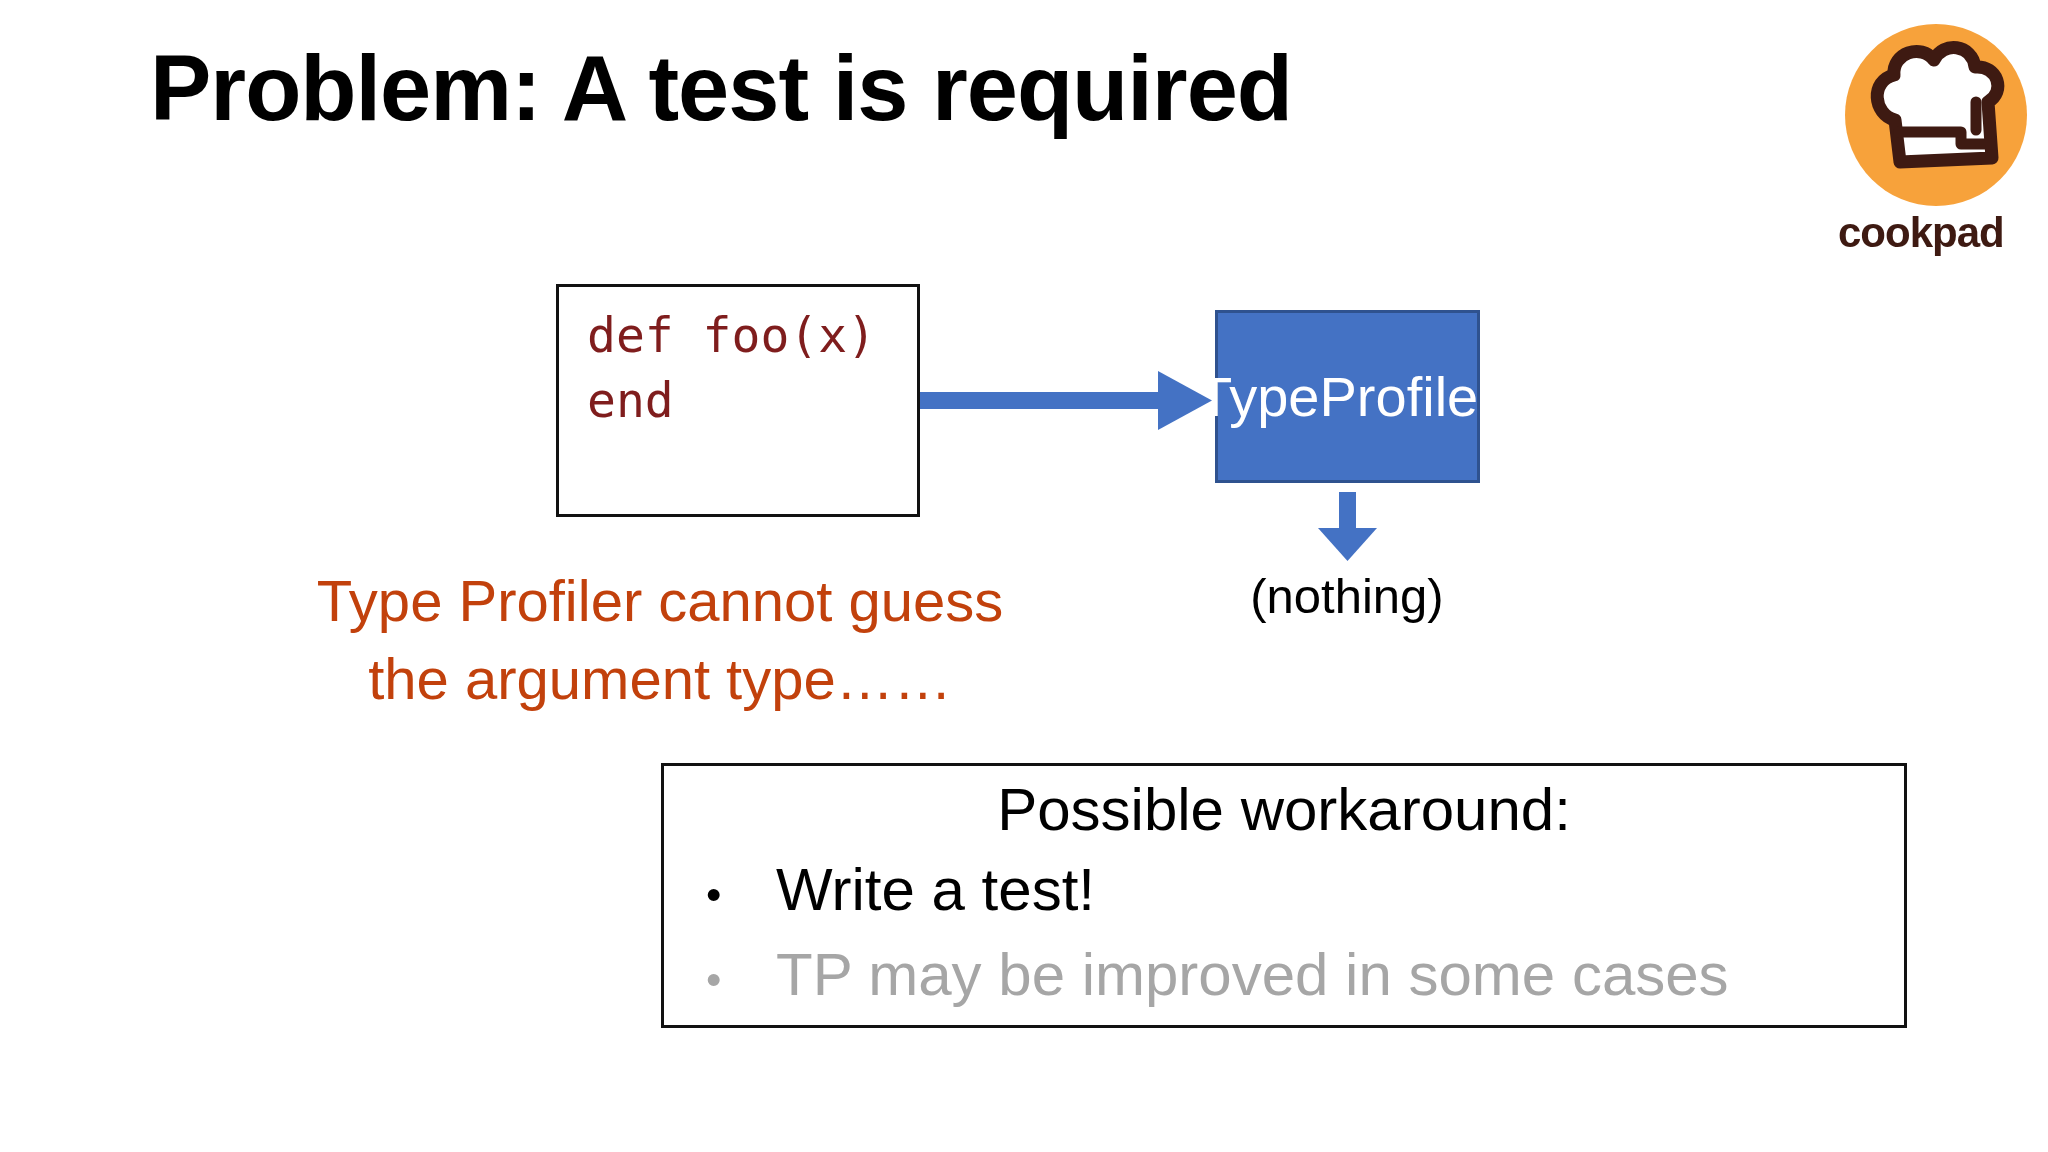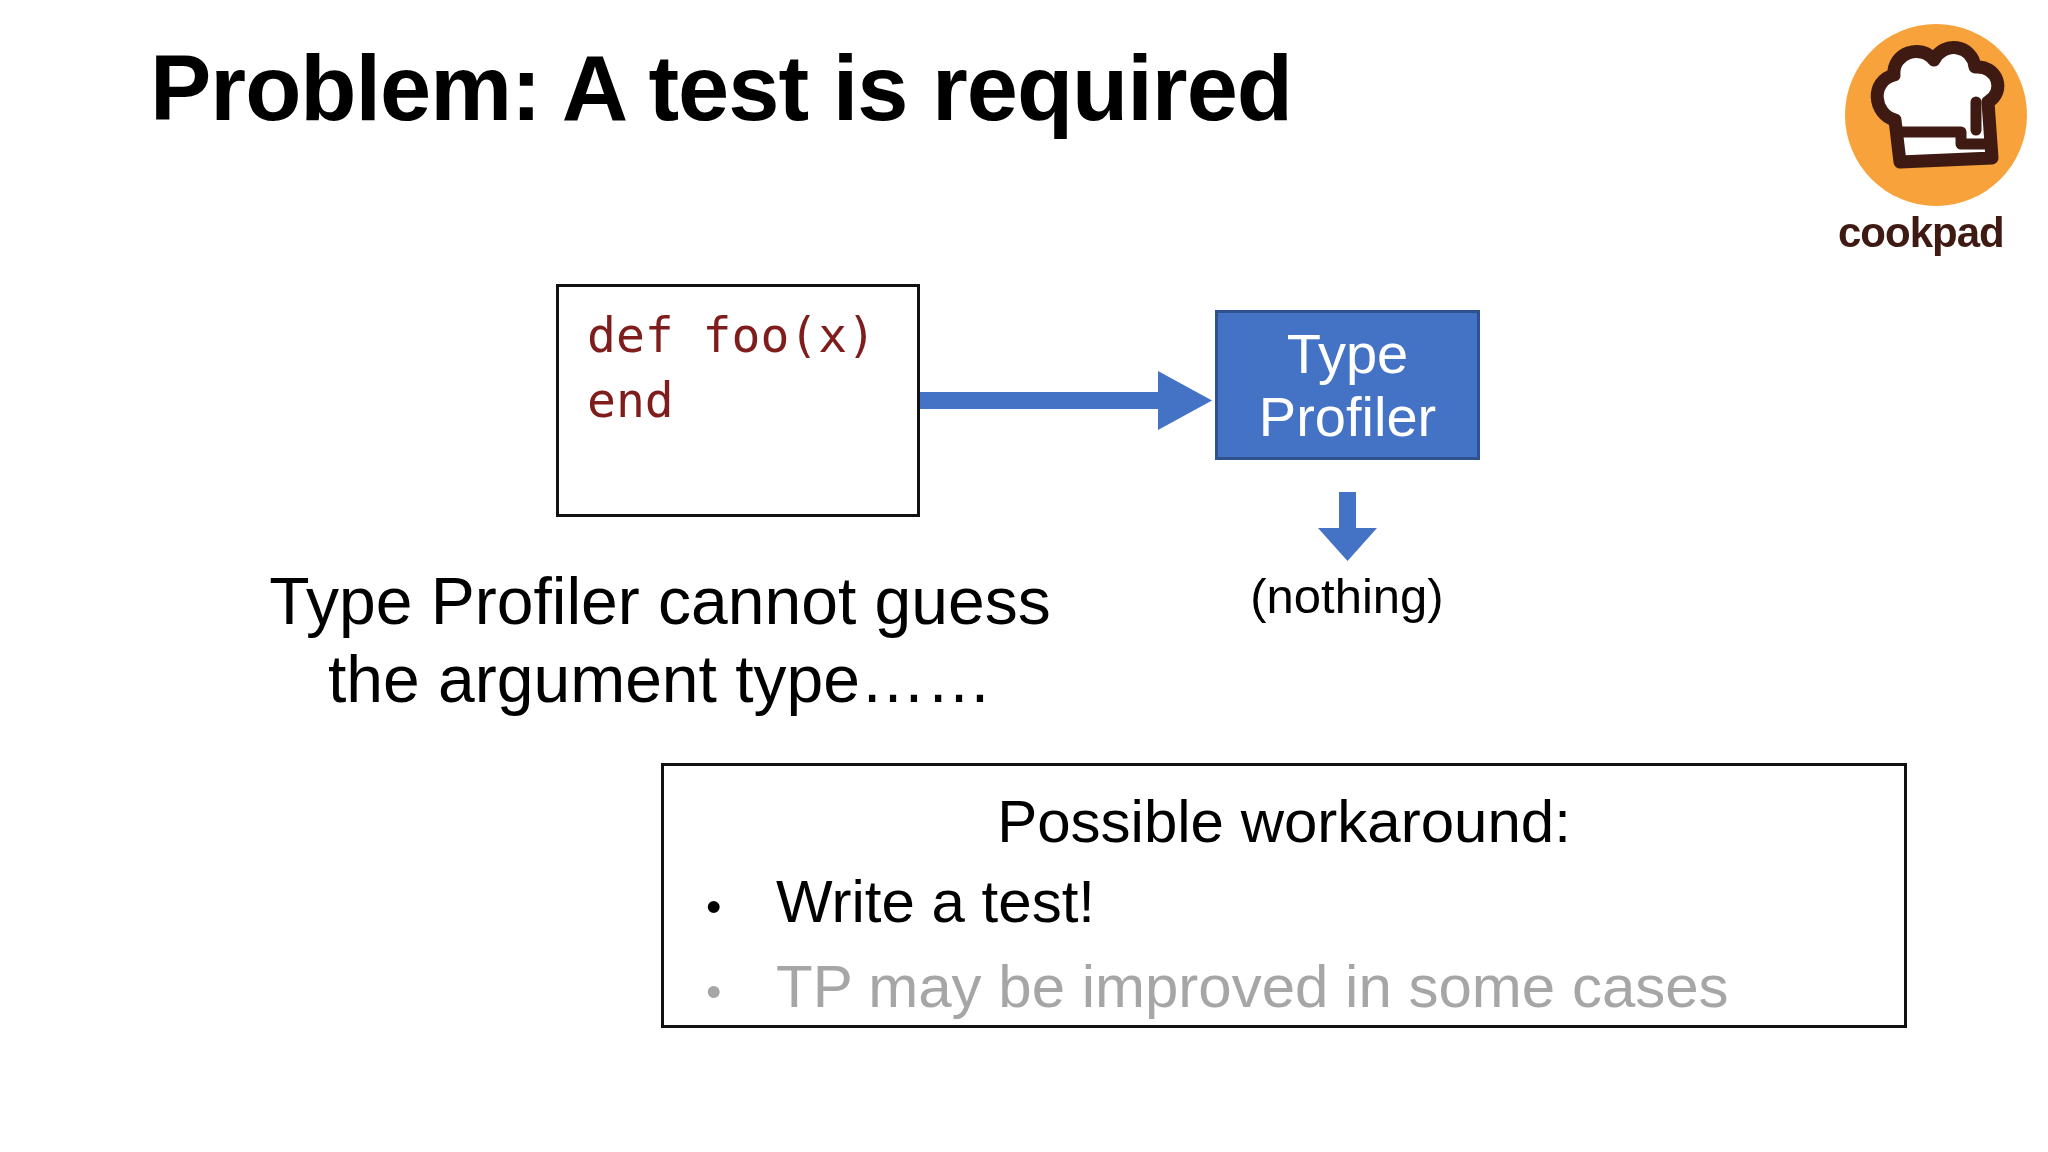--- a/index.html
+++ b/index.html
@@ -57,25 +57,25 @@
     color: #7f1d1d;
     white-space: pre;
     margin-left: 12px;
   }
   
   .tp-box {
     position: absolute;
     left: 1215px;
     top: 310px;
     width: 265px;
-    height: 150px;
+    height: 173px;
     background: #4472c4;
     border: 3px solid #2f528f;
     display: flex;
-    flex-direction: column;
+    flex-direction: row;
     align-items: center;
     justify-content: center;
   }
   .tp-line {
     color: #ffffff;
     font-size: 56px;
     line-height: 63px;
     font-weight: 400;
   }
   
@@ -94,34 +94,34 @@
     text-align: center;
     font-size: 49px;
     color: #000000;
   }
   .caption {
     position: absolute;
     left: 150px;
     top: 562px;
     width: 1020px;
     text-align: center;
-    font-size: 66px;
+    font-size: 58px;
     line-height: 78px;
-    color: #000000;
+    color: #c2410c;
   }
   
   .work-box {
     position: absolute;
     left: 661px;
     top: 763px;
     width: 1246px;
     height: 265px;
     background: #ffffff;
     border: 3px solid #111111;
-    padding-top: 16px;
+    padding-top: 4px;
   }
   .work-title {
     text-align: center;
     font-size: 60px;
     line-height: 80px;
     color: #000000;
   }
   .bullet-row {
     display: flex;
     align-items: baseline;

